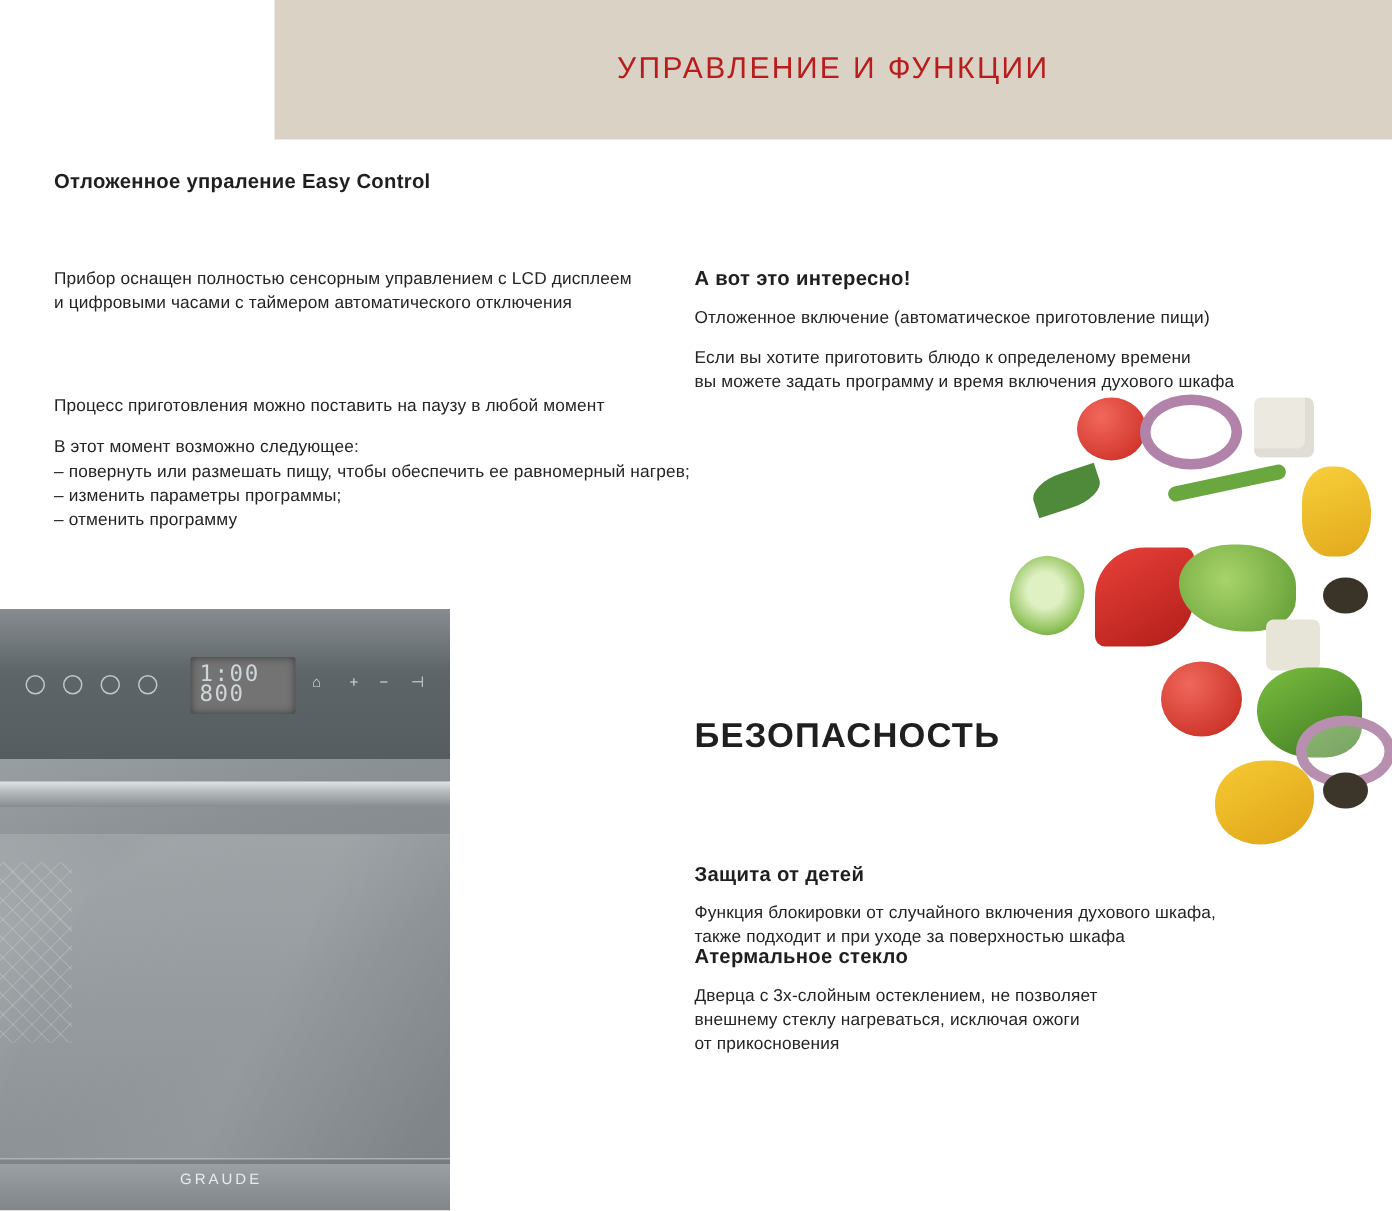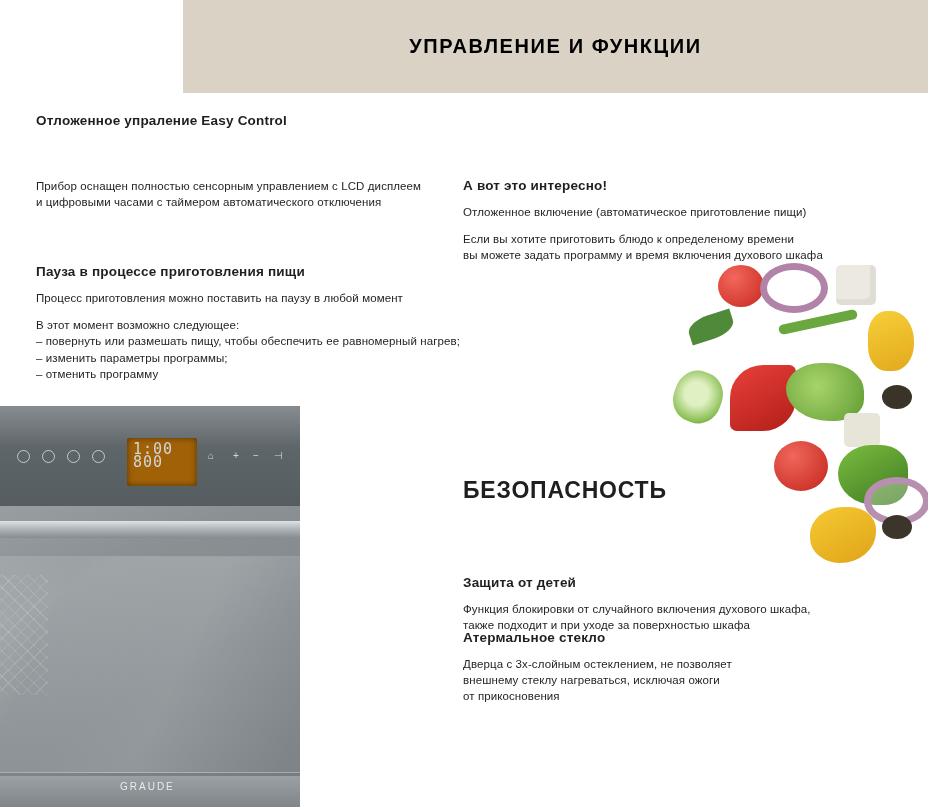--- a/index.html
+++ b/index.html
@@ -23,23 +23,23 @@
     top: 0;
     width: 745px;
     height: 93px;
     background: #d9d2c5;
     display: flex;
     align-items: center;
     justify-content: center;
   }
   .header-banner .title {
     font-size: 20px;
-    font-weight: bold;
+    font-weight: normal;
     letter-spacing: 1.6px;
-    color: #000000;
+    color: #b91c1c;
     text-align: center;
   }
 
   
   .block {
     position: absolute;
   }
   .h-bold {
     font-size: 13.5px;
     font-weight: bold;
@@ -113,22 +113,22 @@
     top: 44px;
     font-size: 10px;
     color: rgba(228,234,238,0.85);
     line-height: 11px;
   }
   .oven-display {
     position: absolute;
     left: 127px;
     top: 32px;
     width: 70px;
-    height: 48px;
-    background: #a16207;
+    height: 38px;
+    background: #737373;
     border-radius: 2px;
     box-shadow: inset 0 0 6px rgba(0,0,0,0.5);
   }
   .seg {
     position: absolute;
     left: 6px;
     top: 5px;
     font-family: "DejaVu Sans Mono", monospace;
     font-size: 15px;
     letter-spacing: 1px;
@@ -217,21 +217,20 @@
 </div>
 
 <div class="block" style="left:463px; top:177px; width:450px;">
   <p class="h-bold">А вот это интересно!</p>
   <p class="body-text" style="white-space:pre-line;">Отложенное включение (автоматическое приготовление пищи)</p>
   <p class="body-text" style="white-space:pre-line;">Если вы хотите приготовить блюдо к определеному времени
 вы можете задать программу и время включения духового шкафа</p>
 </div>
 
 <div class="block" style="left:36px; top:263px; width:560px;">
-  <p class="h-bold">Пауза в процессе приготовления пищи</p>
   <p class="body-text" style="white-space:pre-line;">Процесс приготовления можно поставить на паузу в любой момент</p>
   <p class="body-text" style="white-space:pre-line;">В этот момент возможно следующее:
 – повернуть или размешать пищу, чтобы обеспечить ее равномерный нагрев;
 – изменить параметры программы;
 – отменить программу</p>
 </div>
 
 <div class="block" style="left:463px; top:477px;">
   <h2 class="h-section">БЕЗОПАСНОСТЬ</h2>
 </div>

